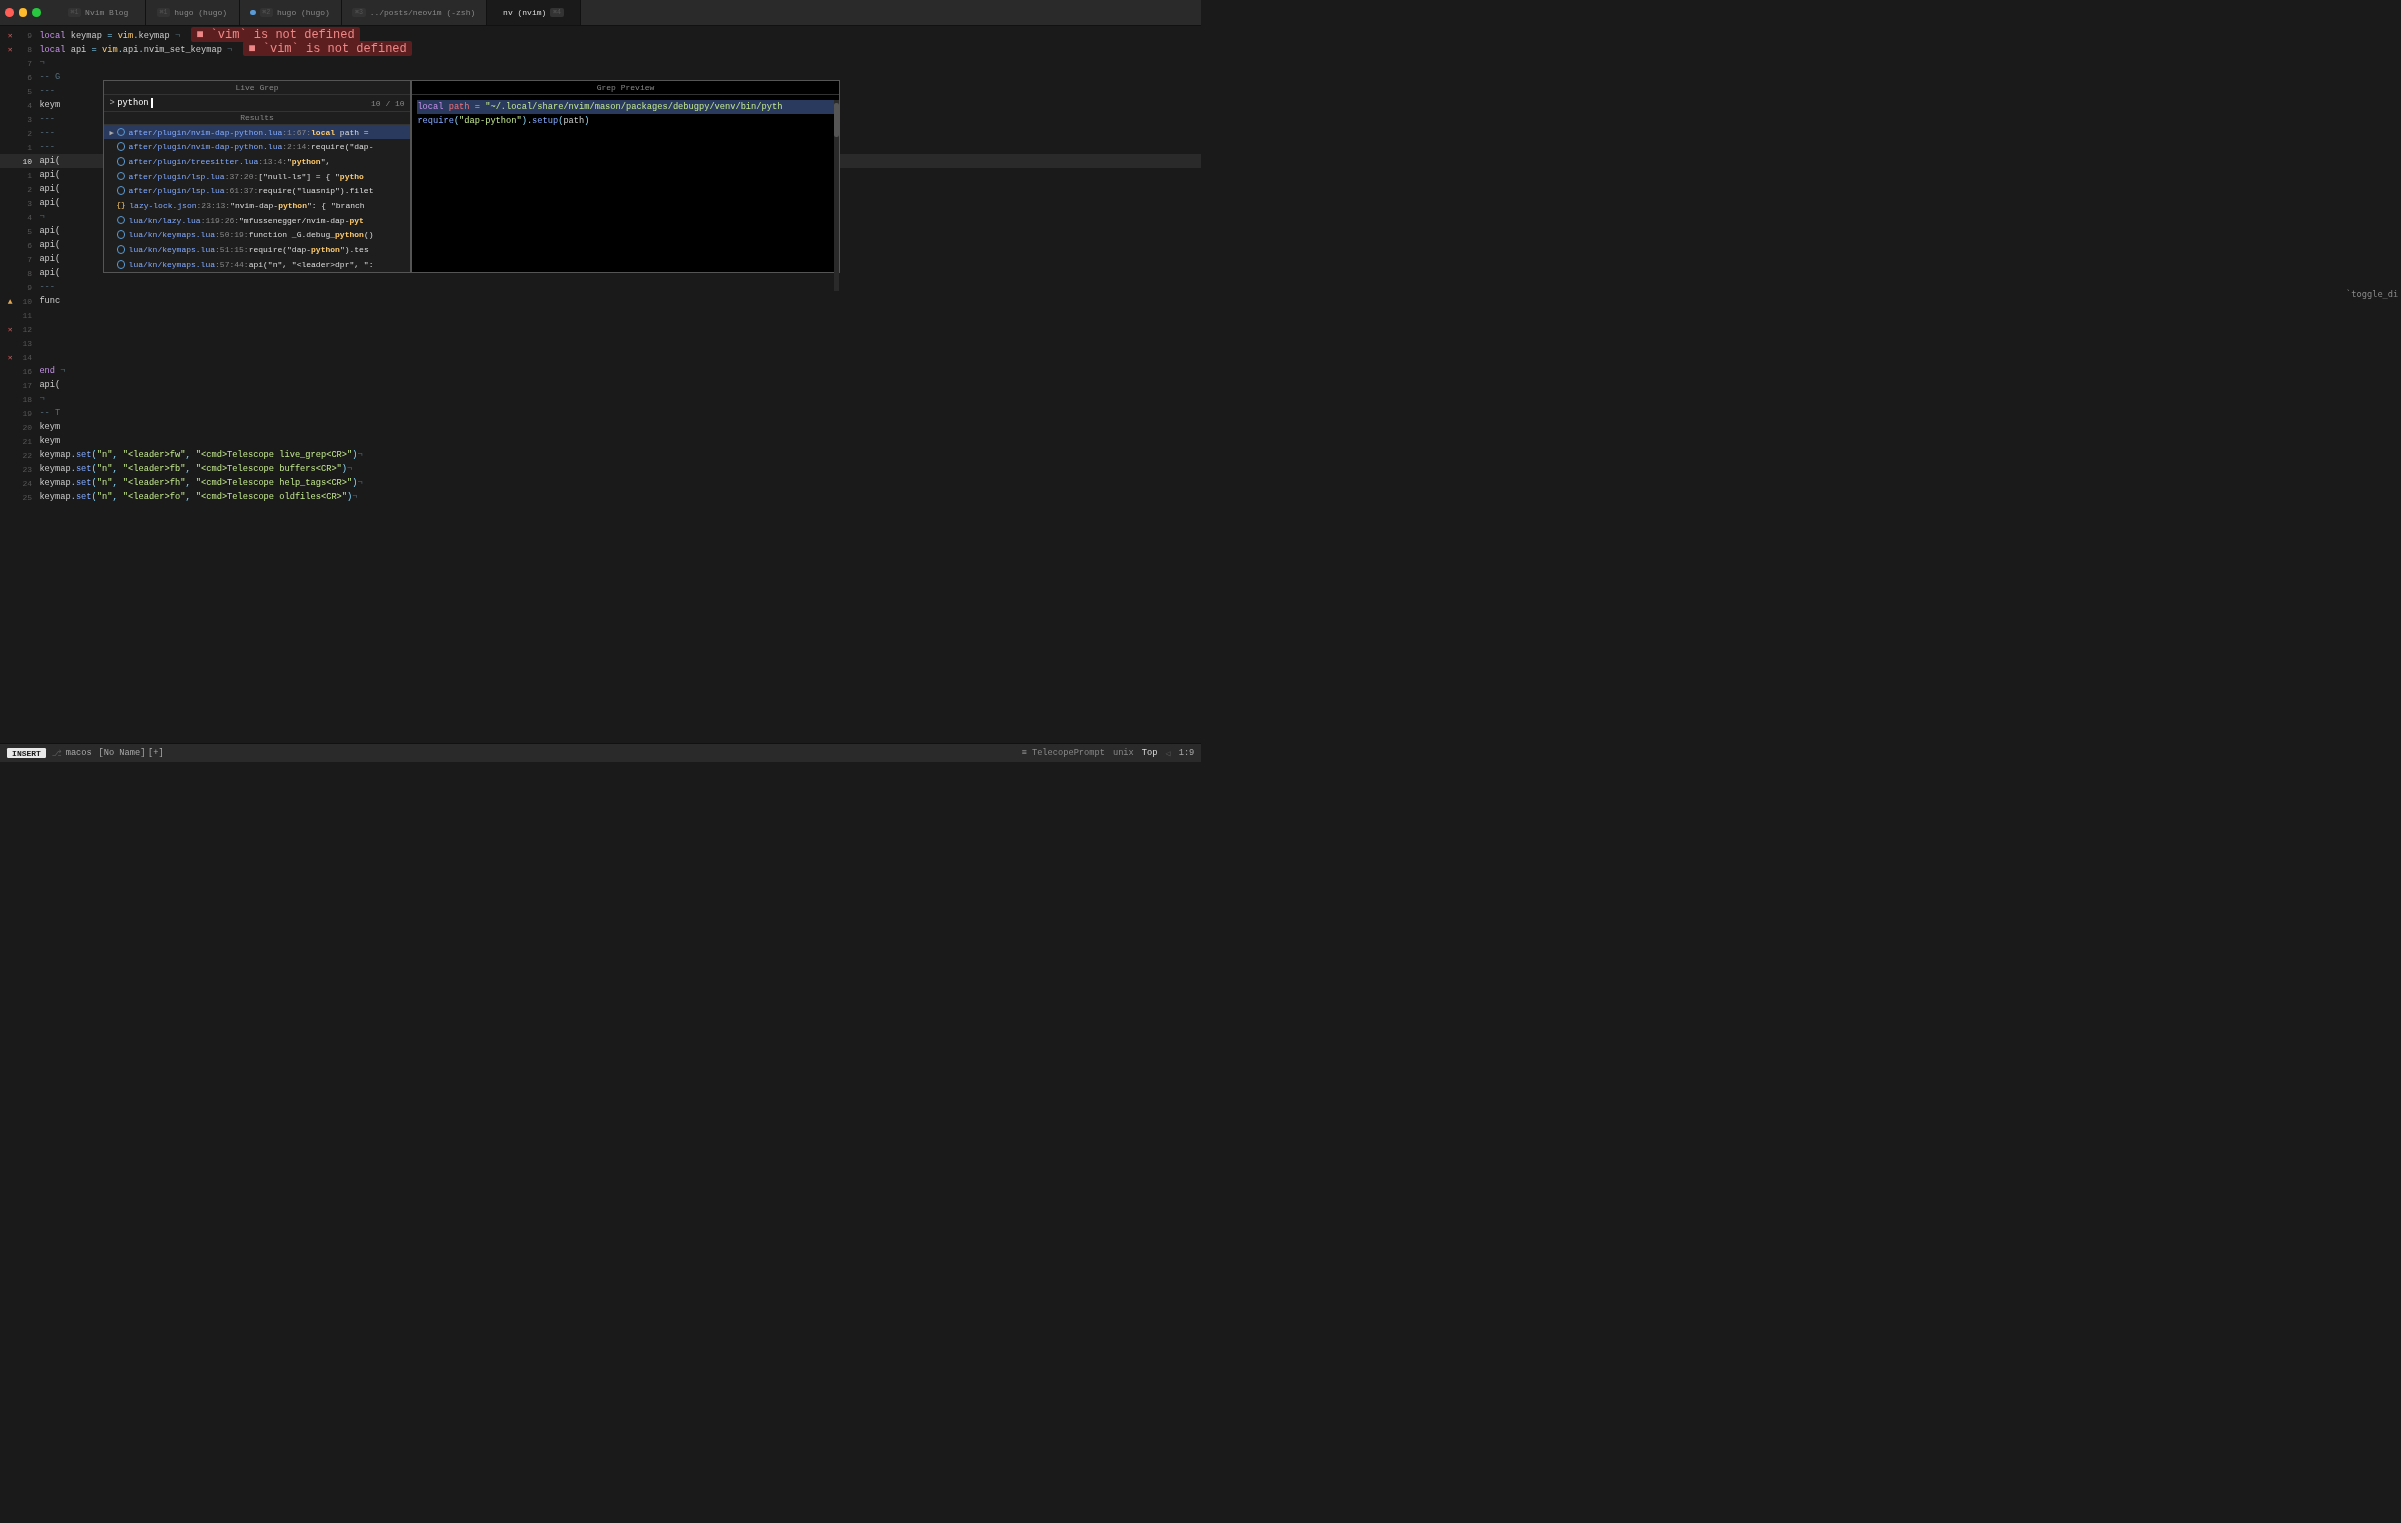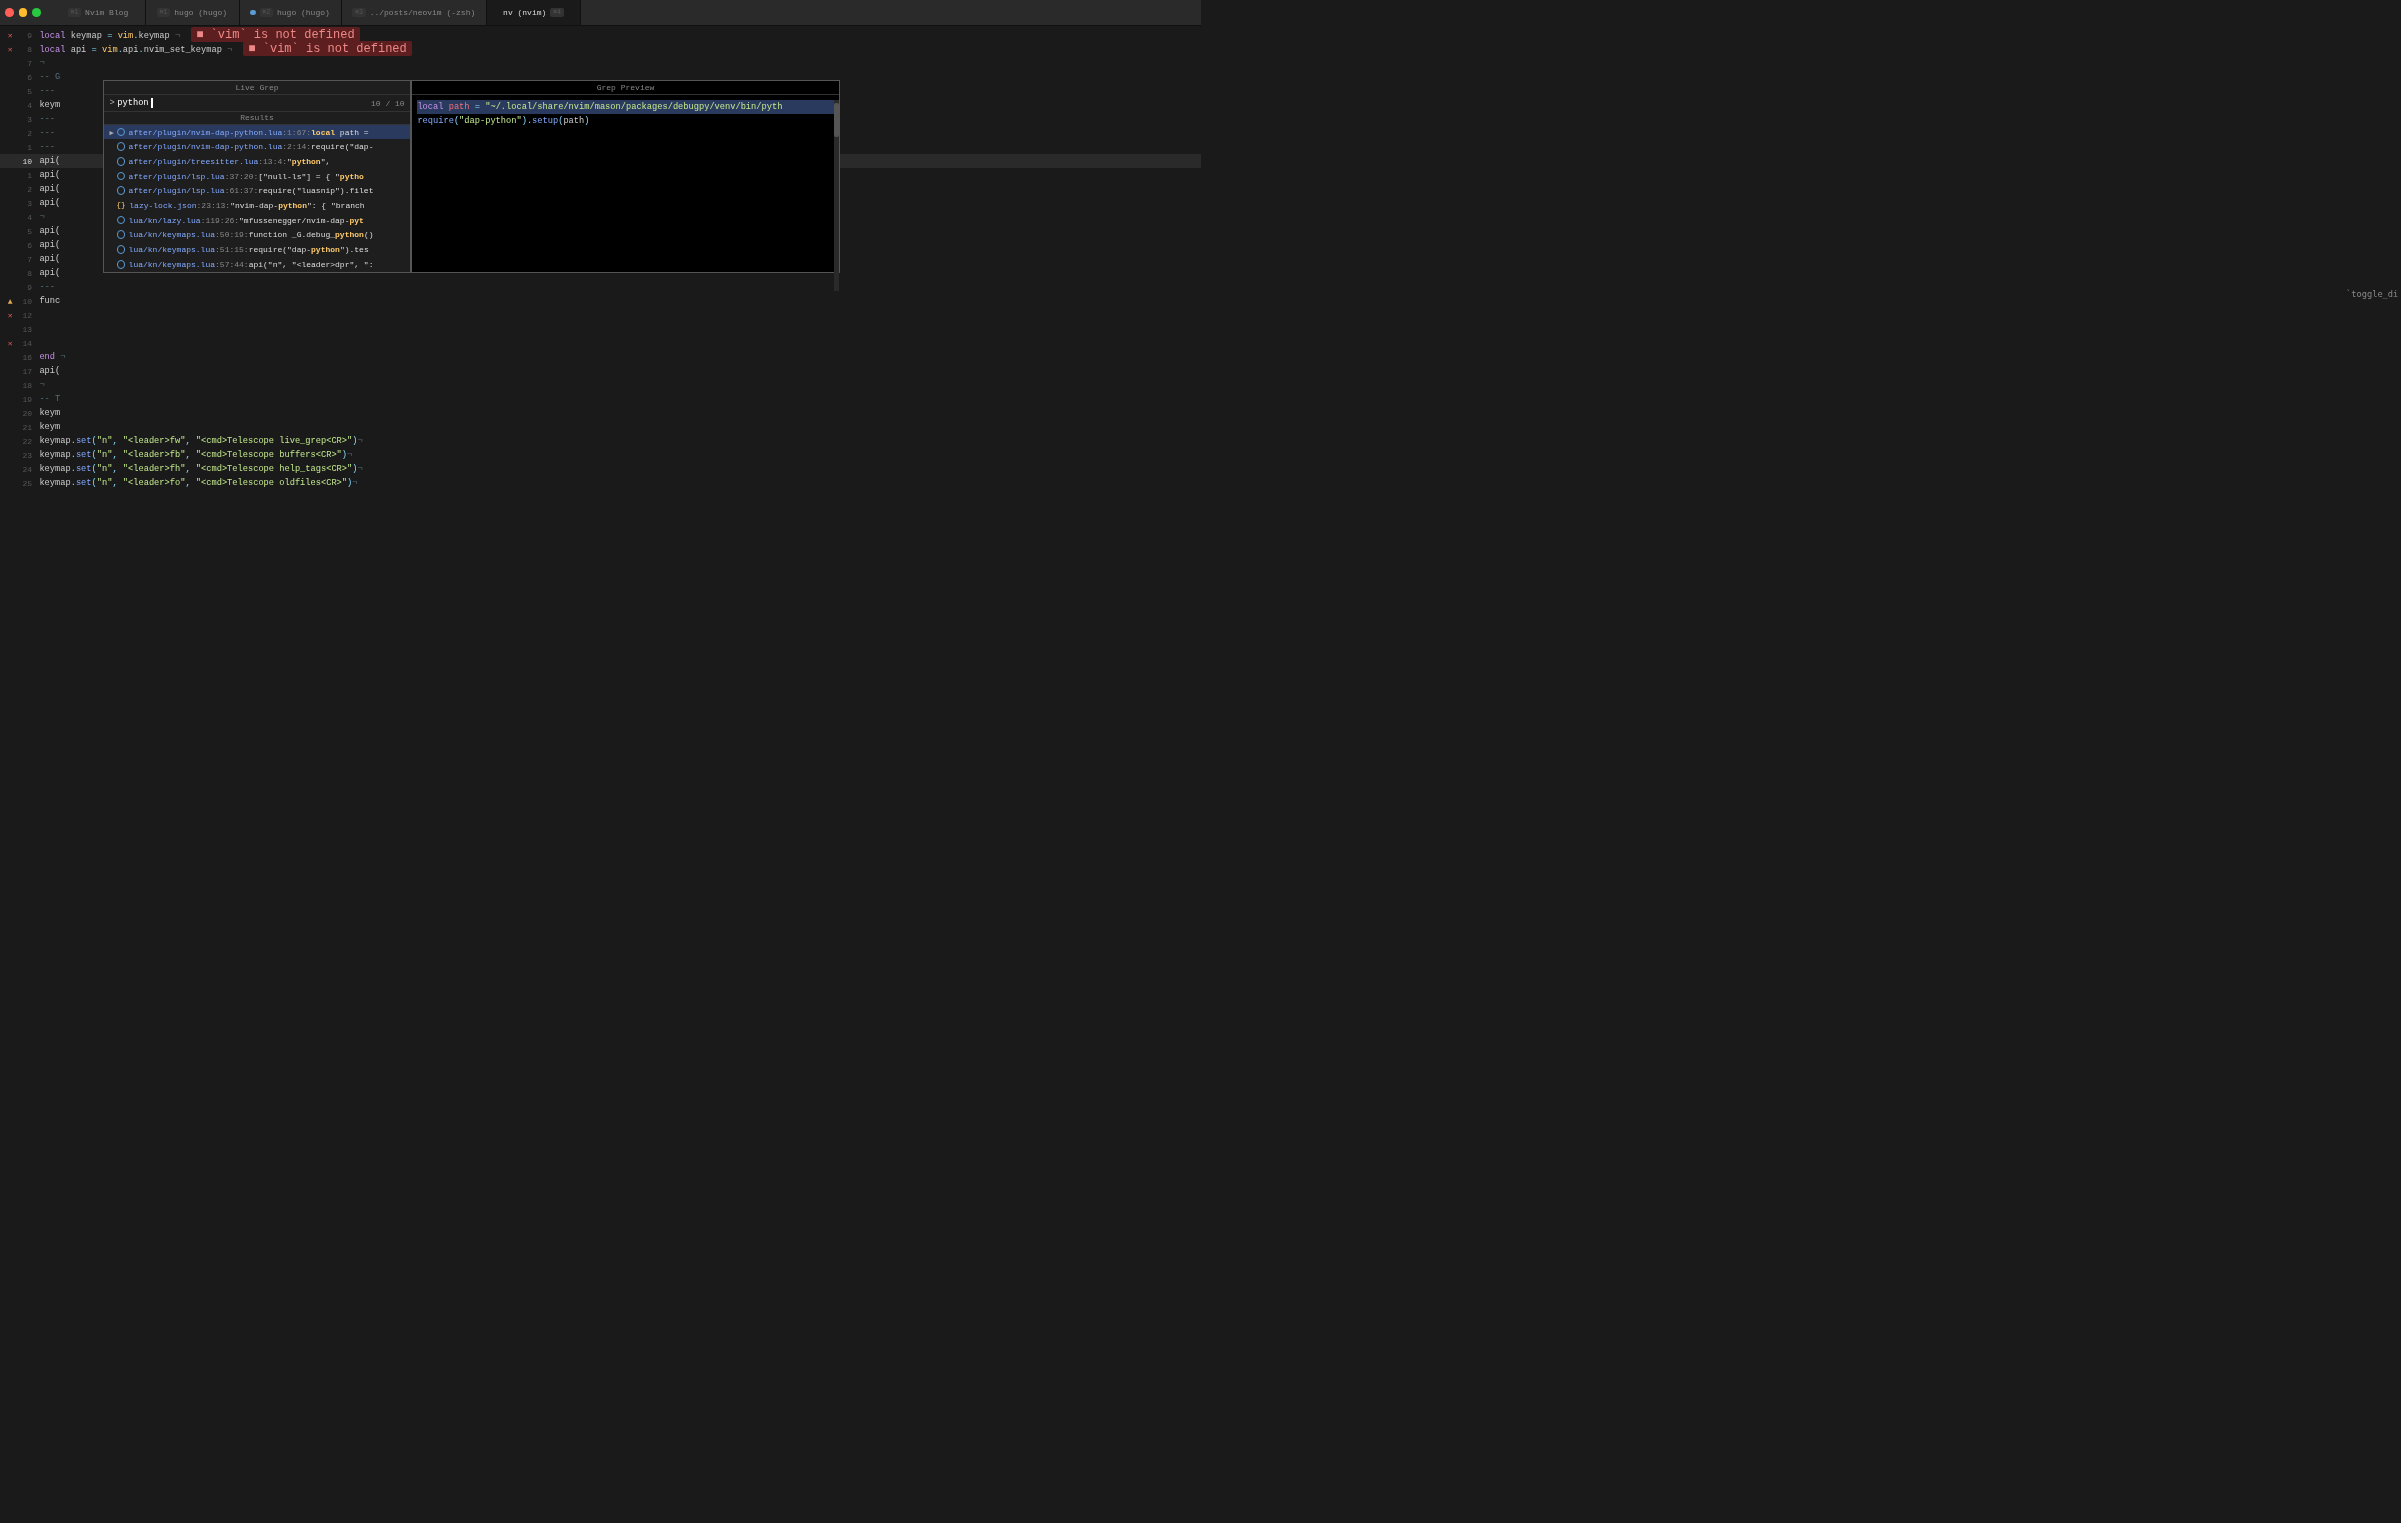--- a/index.html
+++ b/index.html
@@ -512,20 +512,27 @@
       <div class="line">
         <div class="gutter">
           <span class="sign warn">▲</span>
           <span class="linenum">10</span>
         </div>
         <div class="code-content"><span>func</span></div>
       </div>
 
       <div class="line">
         <div class="gutter">
+          <span class="sign"></span>
+          <span class="linenum">11</span>
+        </div>
+        <div class="code-content"></div>
+      </div>
+      <div class="line">
+        <div class="gutter">
           <span class="sign error">✕</span>
           <span class="linenum">12</span>
         </div>
         <div class="code-content"></div>
       </div>
       <div class="line">
         <div class="gutter">
           <span class="sign"></span>
           <span class="linenum">13</span>
         </div>
@@ -613,20 +620,34 @@
           <span class="linenum">25</span>
         </div>
         <div class="code-content">
           <span>keymap</span><span class="punct">.</span><span class="fn">set</span><span class="punct">(</span><span class="str">"n"</span><span class="punct">,</span> <span class="str">"&lt;leader&gt;fo"</span><span class="punct">,</span> <span class="str">"&lt;cmd&gt;Telescope oldfiles&lt;CR&gt;"</span><span class="punct">)</span><span class="comment">¬</span>
         </div>
       </div>
 
     </div>
   </div>
 
+  <div class="statusbar">
+    <span class="mode-badge">INSERT</span>
+    <span style="color:#555; margin-right:4px;">⎇</span>
+    <span class="statusbar-file">macos</span>
+    <span class="statusbar-file" style="margin-left:6.7px;">[No Name]</span>
+    <span class="statusbar-file" style="margin-left:2.7px;">[+]</span>
+    <div class="statusbar-right">
+      <span>≡ <span>TelecopePrompt</span></span>
+      <span>unix</span>
+      <span class="statusbar-top">Top</span>
+      <span style="color:#555;">◁</span>
+      <span class="statusbar-pos">1:9</span>
+    </div>
+  </div>
 
 </div>
 
 <div class="telescope-container" style="position:absolute; top:80px; left:103px; display:flex; z-index:100;">
 
   <div class="live-grep-panel" style="width:308px; background:#1e1e1e; border:0.7px solid #555;">
     <div class="panel-header">
       <span>Live Grep</span>
     </div>
     <div class="search-input-row">

